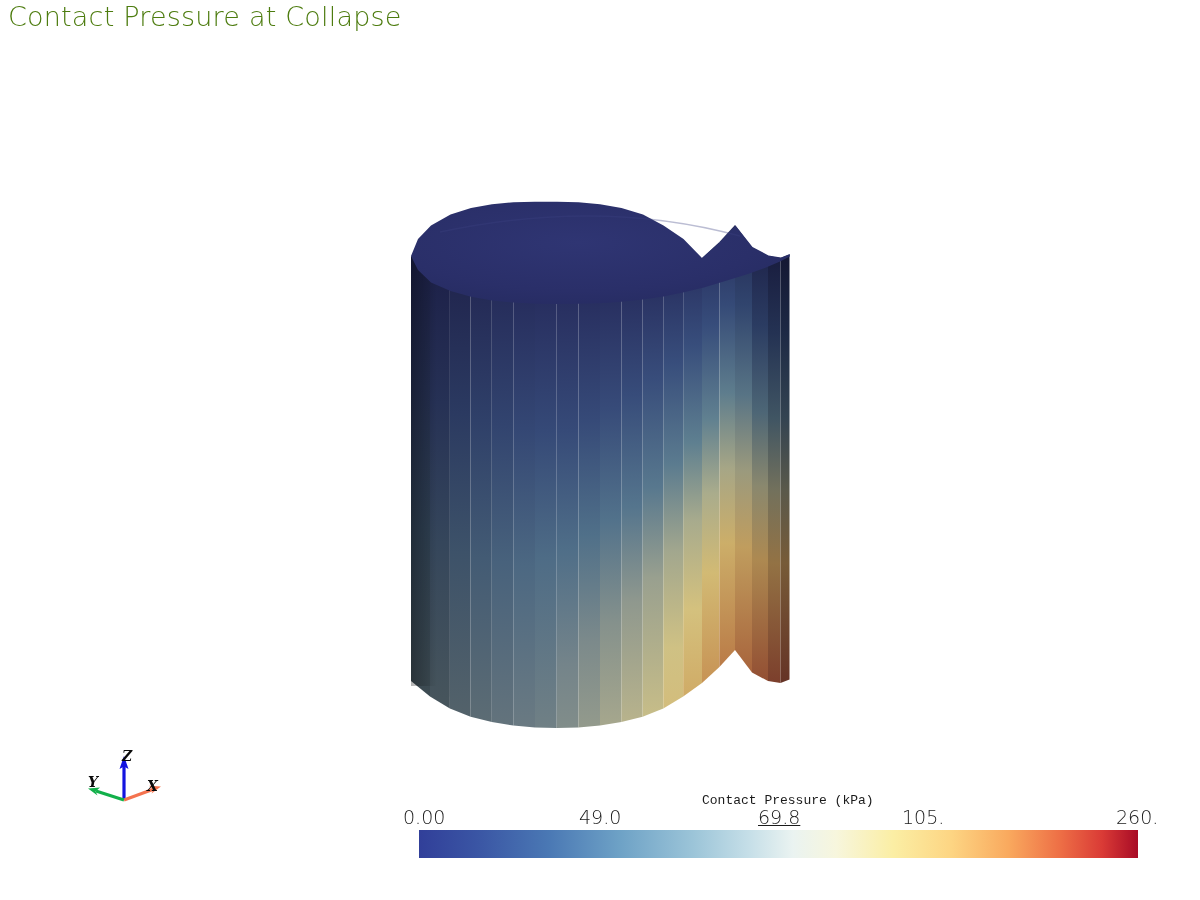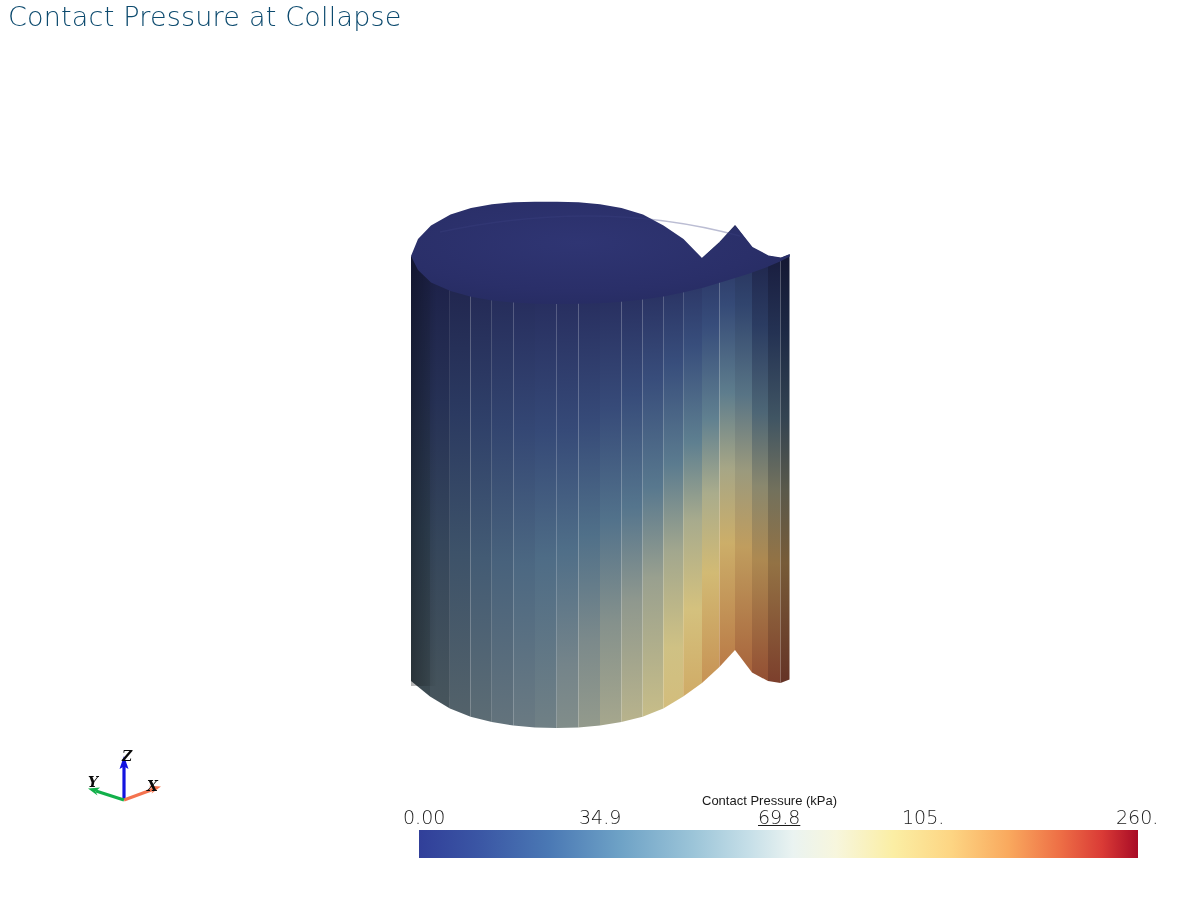--- a/index.html
+++ b/index.html
@@ -18,21 +18,21 @@
 
   
   #viz-title {
     position: absolute;
     left: 8px;
     top: 1px;
     font-family: "DejaVu Sans", sans-serif;
     font-size: 27px;
     font-weight: 300;
     letter-spacing: 0.2px;
-    color: #0c4a6e;
+    color: #4d7c0f;
     white-space: nowrap;
   }
 
   
   #render-area {
     position: absolute;
     left: 0;
     top: 0;
     width: 1200px;
     height: 780px;
@@ -74,22 +74,22 @@
   }
   #scalar-bar-gradient {
     width: 100%;
     height: 100%;
   }
   #scalar-bar-title {
     position: absolute;
     left: 702px;
     top: 793px;
     width: 157px;
-    text-align: left;
-    font-family: Liberation Sans, sans-serif;
+    text-align: right;
+    font-family: Liberation Mono, monospace;
     font-weight: 300;
     font-size: 13px;
     color: #1a1a1a;
     white-space: nowrap;
   }
   .scalar-tick-label {
     position: absolute;
     top: 806px;
     font-family: "DejaVu Sans", sans-serif;
     font-weight: 300;
@@ -406,20 +406,20 @@
     <span class="axis-label" id="axis-label-z">Z</span>
     <span class="axis-label" id="axis-label-y">Y</span>
     <span class="axis-label" id="axis-label-x">X</span>
   </div>
 
 </div>
 
 <div id="scalar-bar-title">Contact Pressure (kPa)</div>
 
 <div class="scalar-tick-label" id="tick-0" style="left: 403px;">0.00</div>
-<div class="scalar-tick-label" id="tick-1" style="left: 579px;">34.9</div>
+<div class="scalar-tick-label" id="tick-1" style="left: 579px;">49.0</div>
 <div class="scalar-tick-label" id="tick-2" style="left: 758px; text-decoration: underline;">69.8</div>
 <div class="scalar-tick-label" id="tick-3" style="left: 902px;">105.</div>
 <div class="scalar-tick-label" id="tick-4" style="left: 1116px;">260.</div>
 
 <div id="scalar-bar">
   <div id="scalar-bar-gradient" style="background: linear-gradient(to right, rgb(49, 63, 153) 0%, rgb(58, 85, 164) 8%, rgb(74, 120, 180) 18%, rgb(110, 162, 198) 28%, rgb(155, 196, 216) 38%, rgb(198, 223, 232) 46%, rgb(234, 243, 241) 52%, rgb(247, 246, 221) 58%, rgb(251, 238, 164) 66%, rgb(253, 213, 131) 74%, rgb(249, 169, 94) 82%, rgb(238, 112, 70) 89%, rgb(218, 59, 54) 95%, rgb(168, 11, 38) 100%);"></div>
 </div>
 
 </body></html>

